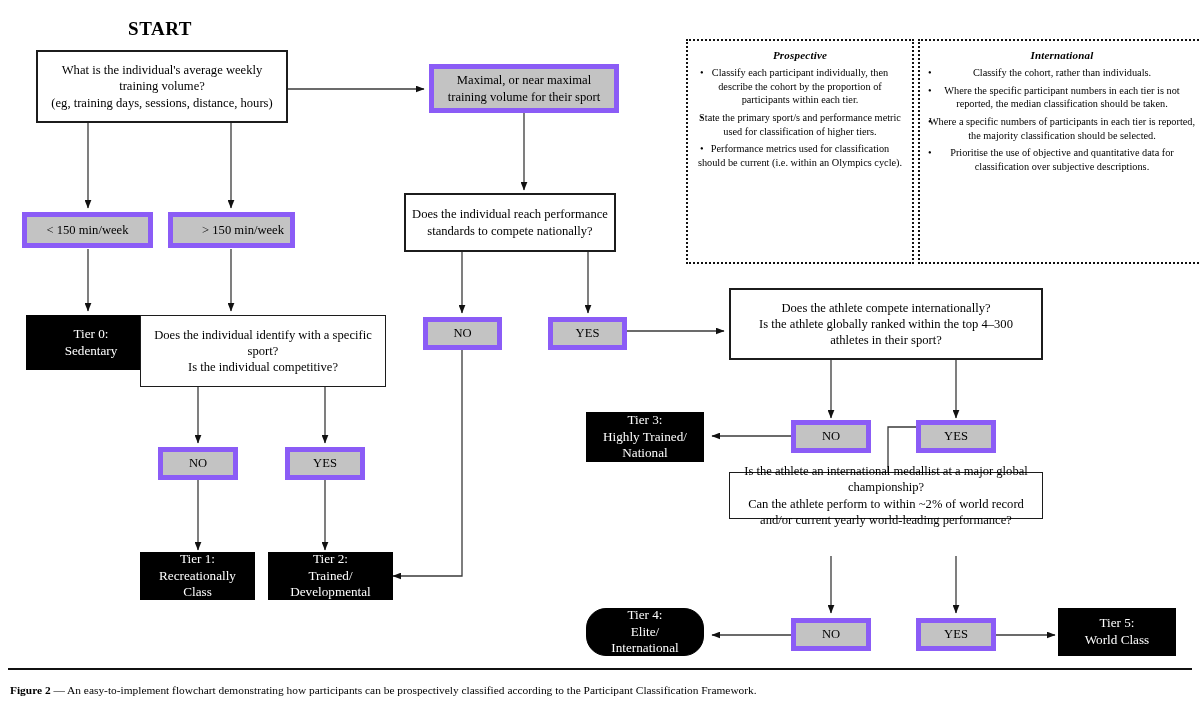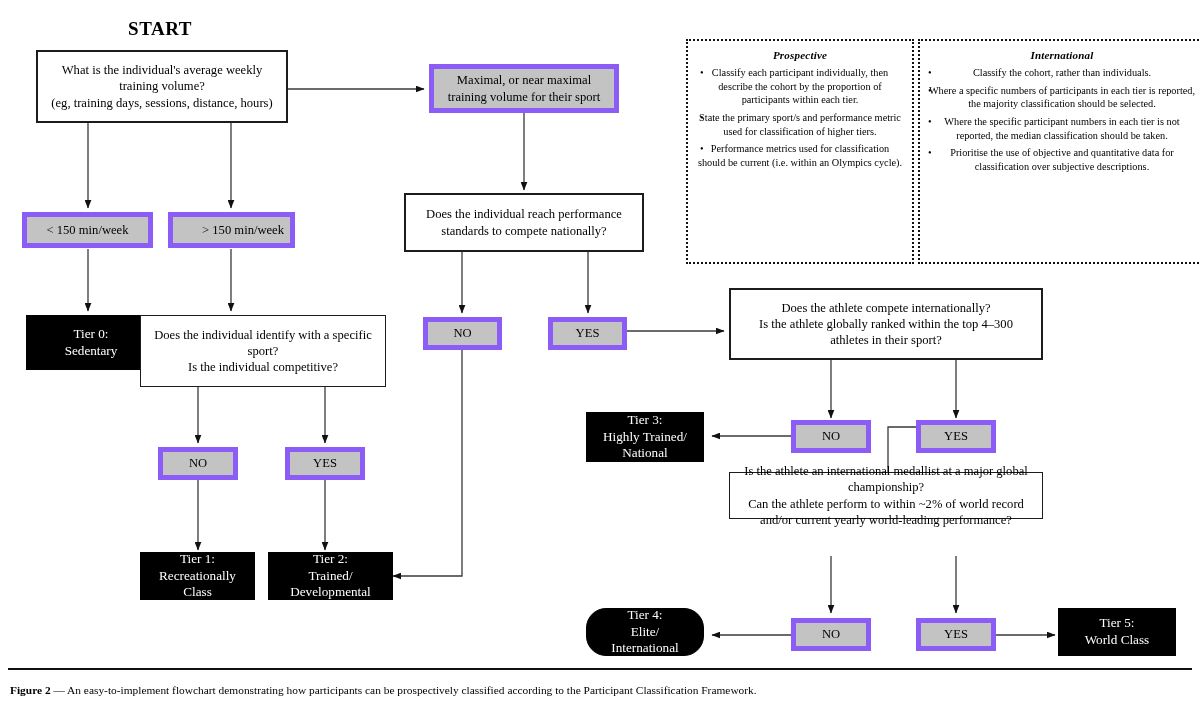--- a/index.html
+++ b/index.html
@@ -242,21 +242,21 @@
     <span class="node-text">Tier 2:
 Trained/
 Developmental</span>
   </div>
 
   <div class="node-box box-grey" style="left:429px; top:64px; width:190px; height:49px;">
     <span class="node-text">Maximal, or near maximal
 training volume for their sport</span>
   </div>
 
-  <div class="node-box box-question" style="left:404px; top:193px; width:240px; height:59px;">
+  <div class="node-box box-question" style="left:404px; top:193px; width:212px; height:59px;">
     <span class="node-text">Does the individual reach performance
 standards to compete nationally?</span>
   </div>
 
   <div class="node-box box-grey" style="left:423px; top:317px; width:79px; height:33px;">
     <span class="node-text">NO</span>
   </div>
 
   <div class="node-box box-grey" style="left:548px; top:317px; width:79px; height:33px;">
     <span class="node-text">YES</span>
@@ -314,22 +314,22 @@
       <li><span class="bullet"></span><span>Classify each participant individually, then describe the cohort by the proportion of participants within each tier.</span></li>
       <li><span class="bullet"></span><span>State the primary sport/s and performance metric used for classification of higher tiers.</span></li>
       <li><span class="bullet"></span><span>Performance metrics used for classification should be current (i.e. within an Olympics cycle).</span></li>
     </ul>
   </div>
 
   <div class="box-dotted" style="position:absolute; left:918px; top:39px; width:268px; height:209px;">
     <div class="panel-title">International</div>
     <ul class="panel-list retro">
       <li><span class="bullet"></span><span>Classify the cohort, rather than individuals.</span></li>
+      <li><span class="bullet"></span><span>Where the specific participant numbers in each tier is not reported, the median classification should be taken.</span></li>
       <li><span class="bullet"></span><span>Where a specific numbers of participants in each tier is reported, the majority classification should be selected.</span></li>
-      <li><span class="bullet"></span><span>Where the specific participant numbers in each tier is not reported, the median classification should be taken.</span></li>
       <li><span class="bullet"></span><span>Prioritise the use of objective and quantitative data for classification over subjective descriptions.</span></li>
     </ul>
   </div>
 
   <div class="caption-rule" style="top:668px;"></div>
   <div class="caption">
     <b>Figure 2</b>
     <span>—</span>
     <span>An easy-to-implement flowchart demonstrating how participants can be prospectively classified according to the Participant Classification Framework.</span>
   </div>

